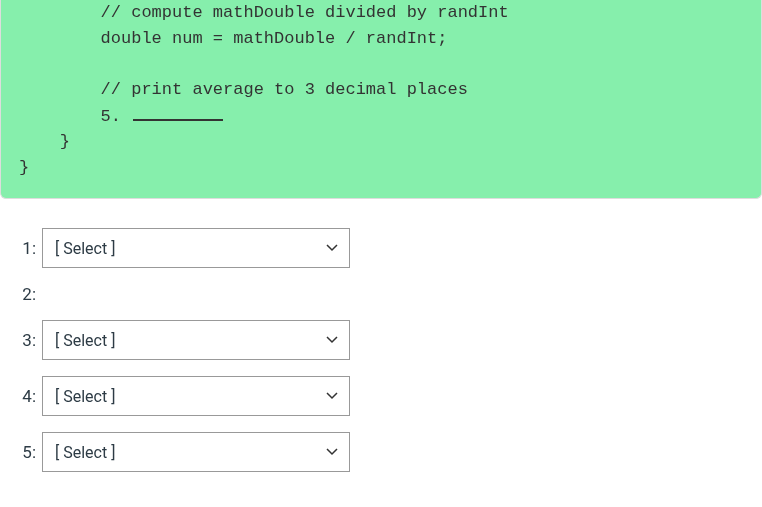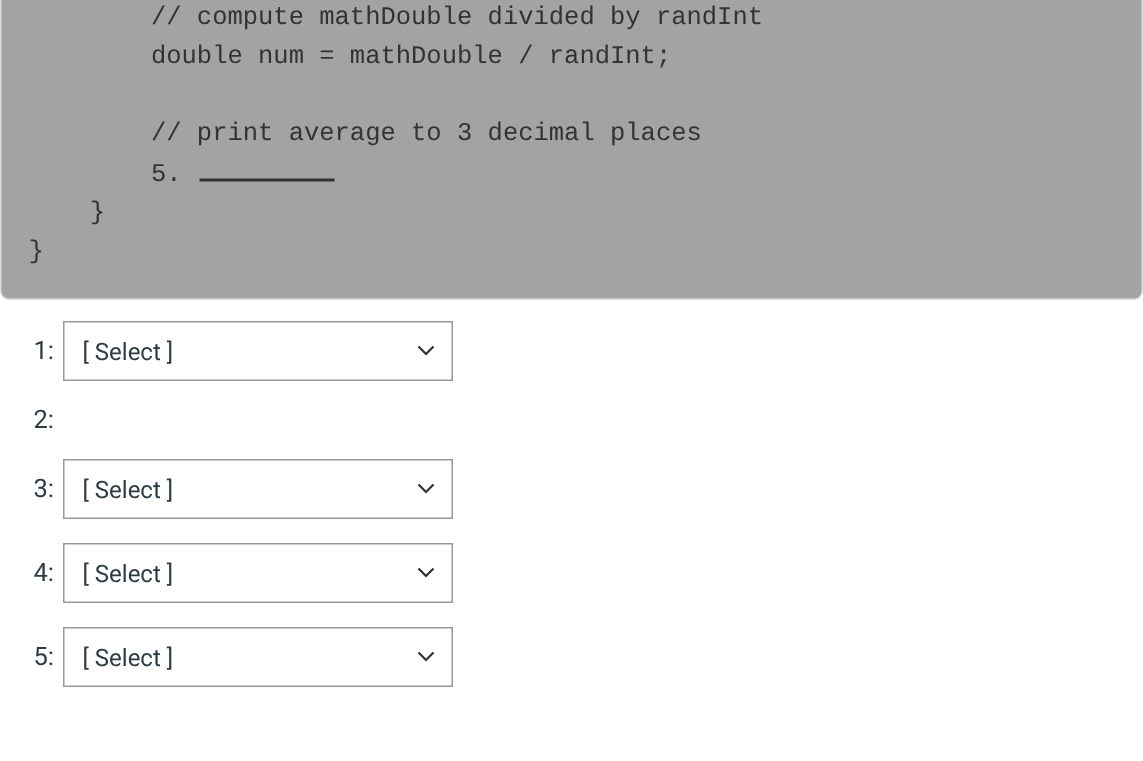--- a/index.html
+++ b/index.html
@@ -5,31 +5,31 @@
     * { box-sizing: border-box; margin: 0; padding: 0; }
     body {
       font-family: -apple-system, BlinkMacSystemFont, "Segoe UI", Roboto, sans-serif;
       font-size: 16px;
       color: #2d3b45;
       background: #ffffff;
       padding: 0;
       width: 762px;
     }
     .code-block {
-      background: #a3a3a3;
+      background: #86efac;
       border: 1px solid #ddd;
       border-radius: 0 0 6px 6px;
       border-top: none;
       padding: 0 18px 18px 18px;
       font-family: "Courier New", Courier, monospace;
       font-size: 17px;
       line-height: 1.5;
       color: #333;
       white-space: pre;
-      margin-bottom: 12px;
+      margin-bottom: 27px;
     }
     .code-block .blank {
       display: inline-block;
       border-bottom: 2px solid #333;
       width: 90px;
       height: 1.1em;
       vertical-align: baseline;
       margin-left: 2px;
     }
     .answers {
@@ -47,21 +47,21 @@
       font-size: 17px;
       color: #2d3b45;
     }
     .select-wrap {
       position: relative;
       display: inline-flex;
       align-items: center;
       border: 1px solid #999;
       background: #fff;
       height: 40px;
-      width: 260px;
+      width: 308px;
       padding: 0 34px 0 12px;
       font-size: 16px;
       color: #2d3b45;
       cursor: pointer;
     }
     .select-wrap .select-text {
       flex: 1;
       text-align: left;
     }
     .select-wrap .chevron {

